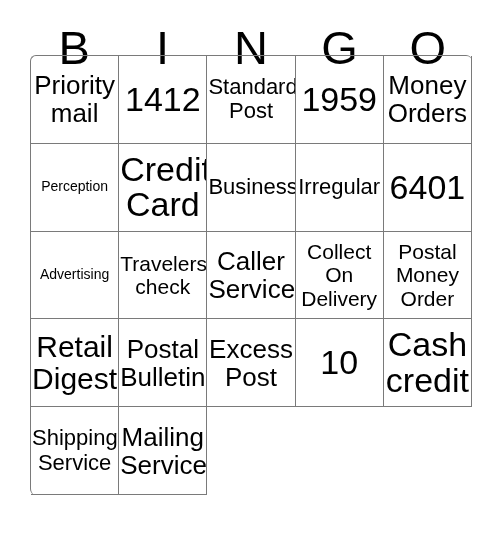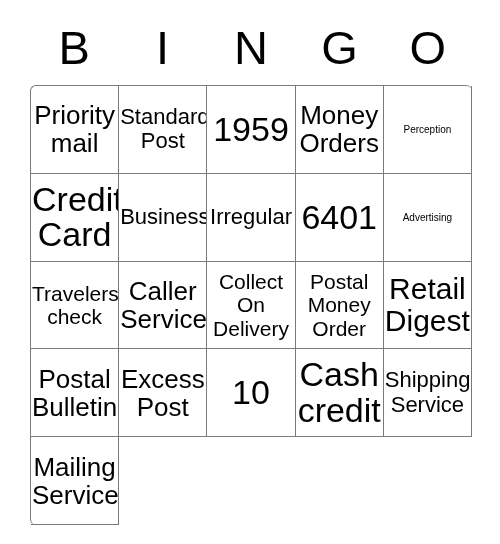--- a/index.html
+++ b/index.html
@@ -43,21 +43,21 @@
     font-weight: 400;
     letter-spacing: 0;
     padding-bottom: 2px;
     box-sizing: border-box;
   }
 
   
   #grid {
     position: absolute;
     left: 30px;
-    top: 85px;
+    top: 55px;
     width: 442px;
     height: 440px;
     border-top: 1px solid #7a7a7a;
     border-left: 1px solid #7a7a7a;
     box-sizing: border-box;
     display: grid;
     grid-template-columns: repeat(5, 1fr);
     grid-template-rows: repeat(5, 1fr);
     border-radius: 6px;
   }
@@ -79,40 +79,43 @@
     white-space: pre-line;
     word-break: normal;
   }
 
   
   .fs-xxl .cell-text { font-size: 34px; line-height: 1.04; }
   .fs-xl  .cell-text { font-size: 30px; line-height: 1.06; }
   .fs-l   .cell-text { font-size: 26px; line-height: 1.08; }
   .fs-m   .cell-text { font-size: 21px; line-height: 1.10; }
   .fs-s   .cell-text { font-size: 22px; line-height: 1.12; }
-  .fs-xs  .cell-text { font-size: 10px; line-height: 1.14; }
+  .fs-xs  .cell-text { font-size: 14px; line-height: 1.14; }
 </style>
 </head>
 <body>
 
 <div id="bingo-card">
 
   <div id="header-row">
     <div class="header-letter">B</div>
     <div class="header-letter">I</div>
     <div class="header-letter">N</div>
     <div class="header-letter">G</div>
     <div class="header-letter">O</div>
   </div>
 
   <div id="grid">
 
     <div class="cell fs-l">
         <span class="cell-text">Priority
 mail</span>
+      </div>
+    <div class="cell fs-xxl">
+        <span class="cell-text">1412</span>
       </div>
     <div class="cell fs-s">
         <span class="cell-text">Standard
 Post</span>
       </div>
     <div class="cell fs-xxl">
         <span class="cell-text">1959</span>
       </div>
     <div class="cell fs-l">
         <span class="cell-text">Money

